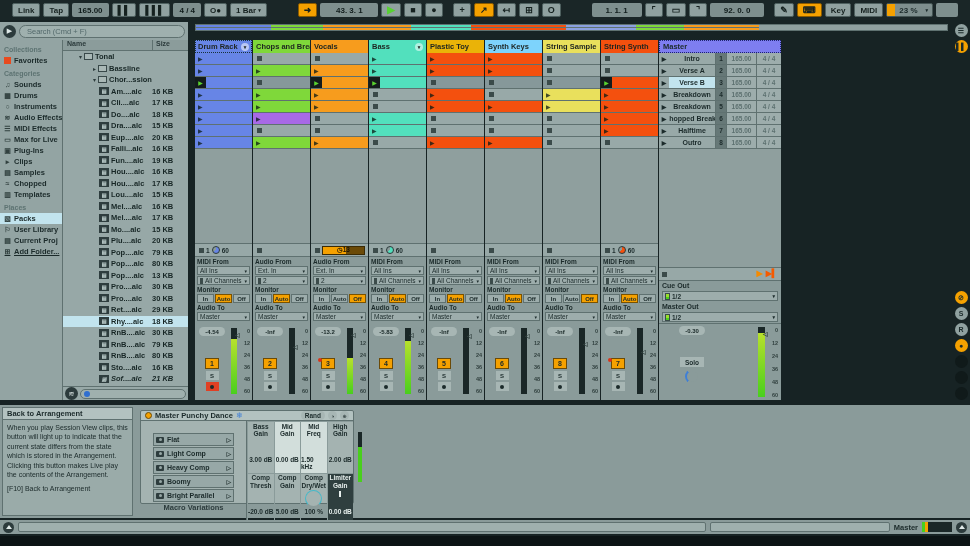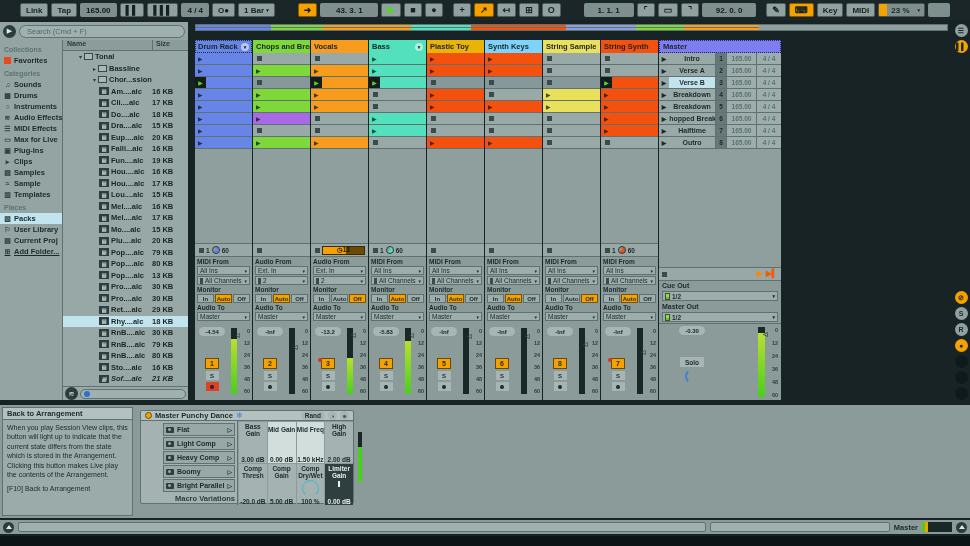--- a/index.html
+++ b/index.html
@@ -1,21 +1,21 @@
 <!DOCTYPE html>
 <html><head>
 <meta charset="utf-8">
 <style>
   * { margin:0; padding:0; box-sizing:border-box; font-family:"Liberation Sans", sans-serif; }
   html,body { background:#10191a; }
   #app { position:relative; width:970px; height:546px; background:#172324; overflow:hidden; color:#1b2a2a; }
 
   
   #transport { position:absolute; top:0; left:0; right:0; height:20px; background:#1a2627;
-    display:flex; align-items:center; padding:0 20px; gap:3px; }
+    display:flex; align-items:center; padding:0 12px; gap:3px; }
   .tbtn { height:14px; min-width:18px; background:#90a1a0; border:1px solid #4e605f; border-radius:2px;
     font-size:8px; font-weight:bold; color:#15211f; display:flex; align-items:center; justify-content:center; padding:0 5px; }
   .tdisp { height:14px; background:#7e8f8e; border:1px solid #44
 5554; border-radius:2px; font-size:8px; font-weight:bold;
     color:#101c1b; display:flex; align-items:center; justify-content:center; padding:0 6px; }
   .torange { background:#f5a100 !important; border-color:#8a5a00 !important; }
   .tico { font-size:9px; line-height:1; }
   .tsep { width:4px; }
   .flexsp { flex:1; }
   .playtri { color:#57d232; font-size:10px; }
@@ -165,21 +165,21 @@
   #rack { width:214px; background:#a4b3b1; border:1px solid #5f7170; border-radius:2px; display:flex; flex-direction:column; }
   #racktitle { height:13px; background:#b3c2c0; border-bottom:1px solid #5f7170; border-radius:2px 2px 0 0; display:flex; align-items:center; gap:3px; padding:0 4px; }
   .led { width:7px; height:7px; border-radius:50%; background:#f5a100; border:1px solid #6b4a07; }
   #rackname { font-size:7.5px; font-weight:bold; }
   .snow { color:#3f7fd6; font-size:8px; }
   .randpill { margin-left:auto; height:9px; border:1px solid #42
 5352; border-radius:5px; font-size:6.5px; font-weight:bold; padding:0 4px; display:flex; align-items:center; background:#a7b6b4; }
   .tc { width:9px; height:9px; border-radius:50%; border:1px solid #42
 5352; background:#a7b6b4; font-size:5px; display:flex; align-items:center; justify-content:center; }
   #rackbody { flex:1; display:flex; }
-  #vars { width:97px; border-right:1px solid #5f7170; display:flex; flex-direction:column; padding:2px;align-items:flex-end; }
+  #vars { width:106px; border-right:1px solid #5f7170; display:flex; flex-direction:column; padding:12px; }
   .varrow { height:13px; margin-bottom:1px; background:#97a8a7; border:1px solid #5f7170; display:flex; align-items:center; gap:3px; padding:0 2px; font-size:7px; font-weight:bold; }
   .camico { width:8px; height:6px; background:#2e3d3e; border-radius:1px; position:relative; flex:none; }
   .camico::after { content:""; position:absolute; left:2.5px; top:1.5px; width:3px; height:3px; border-radius:50%; background:#97a8a7; }
   .vartri { margin-left:auto; font-size:6px; color:#31403f; }
   #varlabel { flex:1; display:flex; align-items:center; justify-content:center; font-size:7.5px; font-weight:bold; color:#2c3b3c; }
   #macros { flex:1; display:grid; grid-template-columns:repeat(4,1fr); grid-template-rows:1fr 1fr; }
   .macro { border-left:1px solid #8a9b9a; border-top:1px solid #8a9b9a; display:flex; flex-direction:column; align-items:center; padding-top:1px; }
   .macro.light { background:#d2dedb; }
   .macro.dark { background:#2f3f3f; color:#e8f0ee; }
   .mlabel { font-size:6.5px; font-weight:bold; text-align:center; line-height:1.1; height:14px; display:flex; align-items:center; }
@@ -302,21 +302,21 @@
             <div class="bitem">
               <div class="bic">▸</div>
               <div>Clips</div>
             </div>
             <div class="bitem">
               <div class="bic">▤</div>
               <div>Samples</div>
             </div>
             <div class="bitem">
               <div class="bic">≈</div>
-              <div>Sample</div>
+              <div>Chopped</div>
             </div>
             <div class="bitem">
               <div class="bic">▥</div>
               <div>Templates</div>
             </div>
             <div class="bhead">Places</div>
             <div class="bitem sel">
               <div class="bic">▧</div>
               <div>Packs</div>
             </div>

